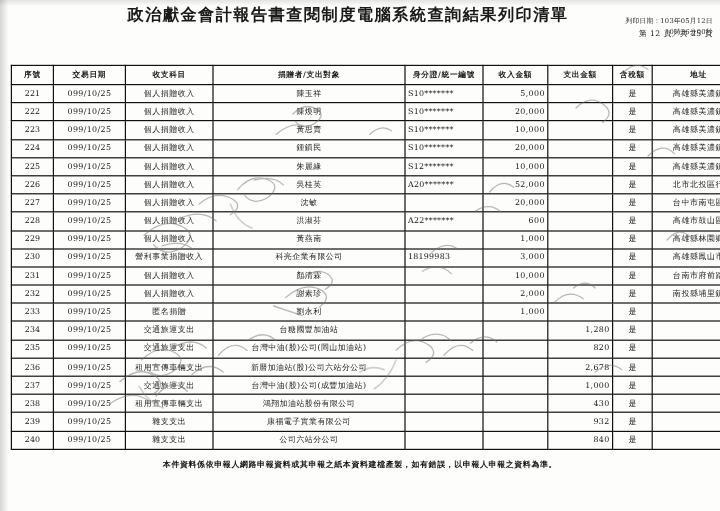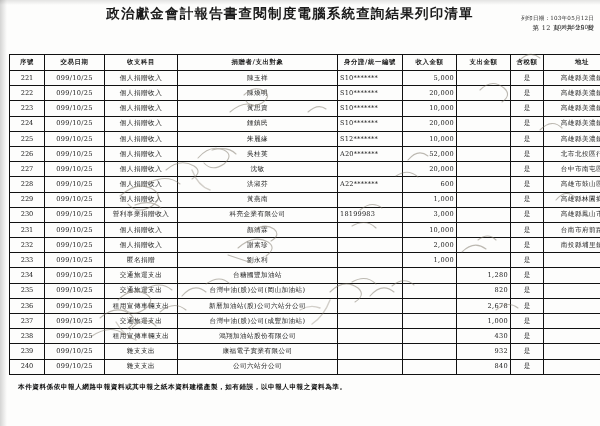--- a/index.html
+++ b/index.html
@@ -117,21 +117,21 @@
   .c-chk    { width: 28px;  text-align: center; margin-left: 37px; }
   .c-addr   { width: 72px;  text-align: center; letter-spacing: 0.5px; }
 
   td.c-seq, td.c-date, td.c-in, td.c-out {
     font-family: "DejaVu Serif", "Liberation Serif", serif;
   }
 
   
   .footer-note {
     margin-top: 8px;
-    text-align: left;
+    text-align: center;
     font-size: 6.6px;
     font-weight: bold;
     letter-spacing: 0.55px;
     color: #111;
     padding: 0 18px;
   }
 
   
   .scribbles {
     position: absolute;

